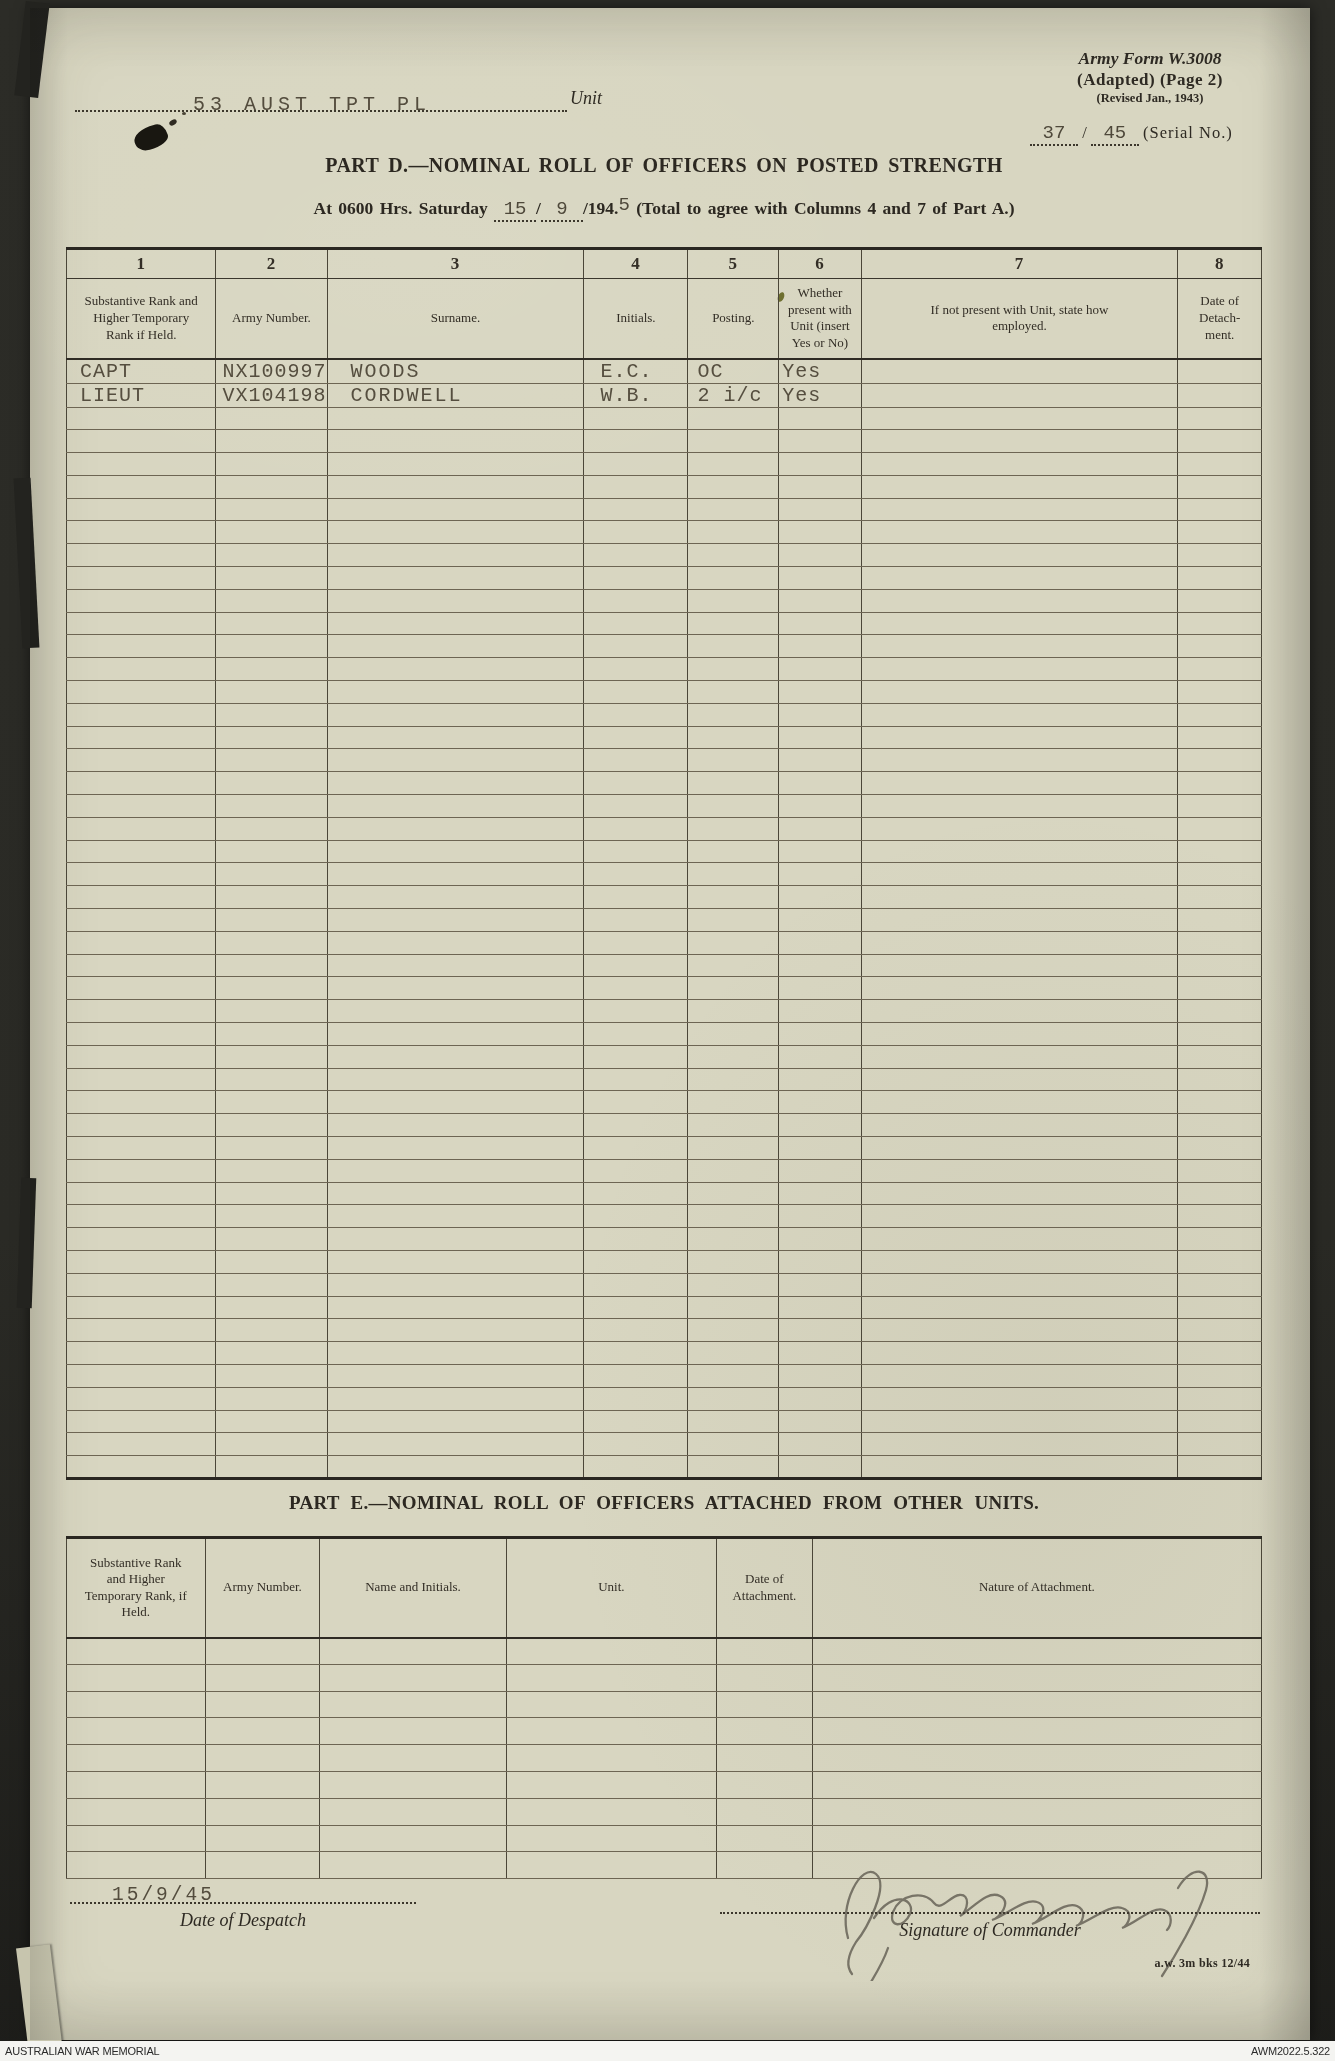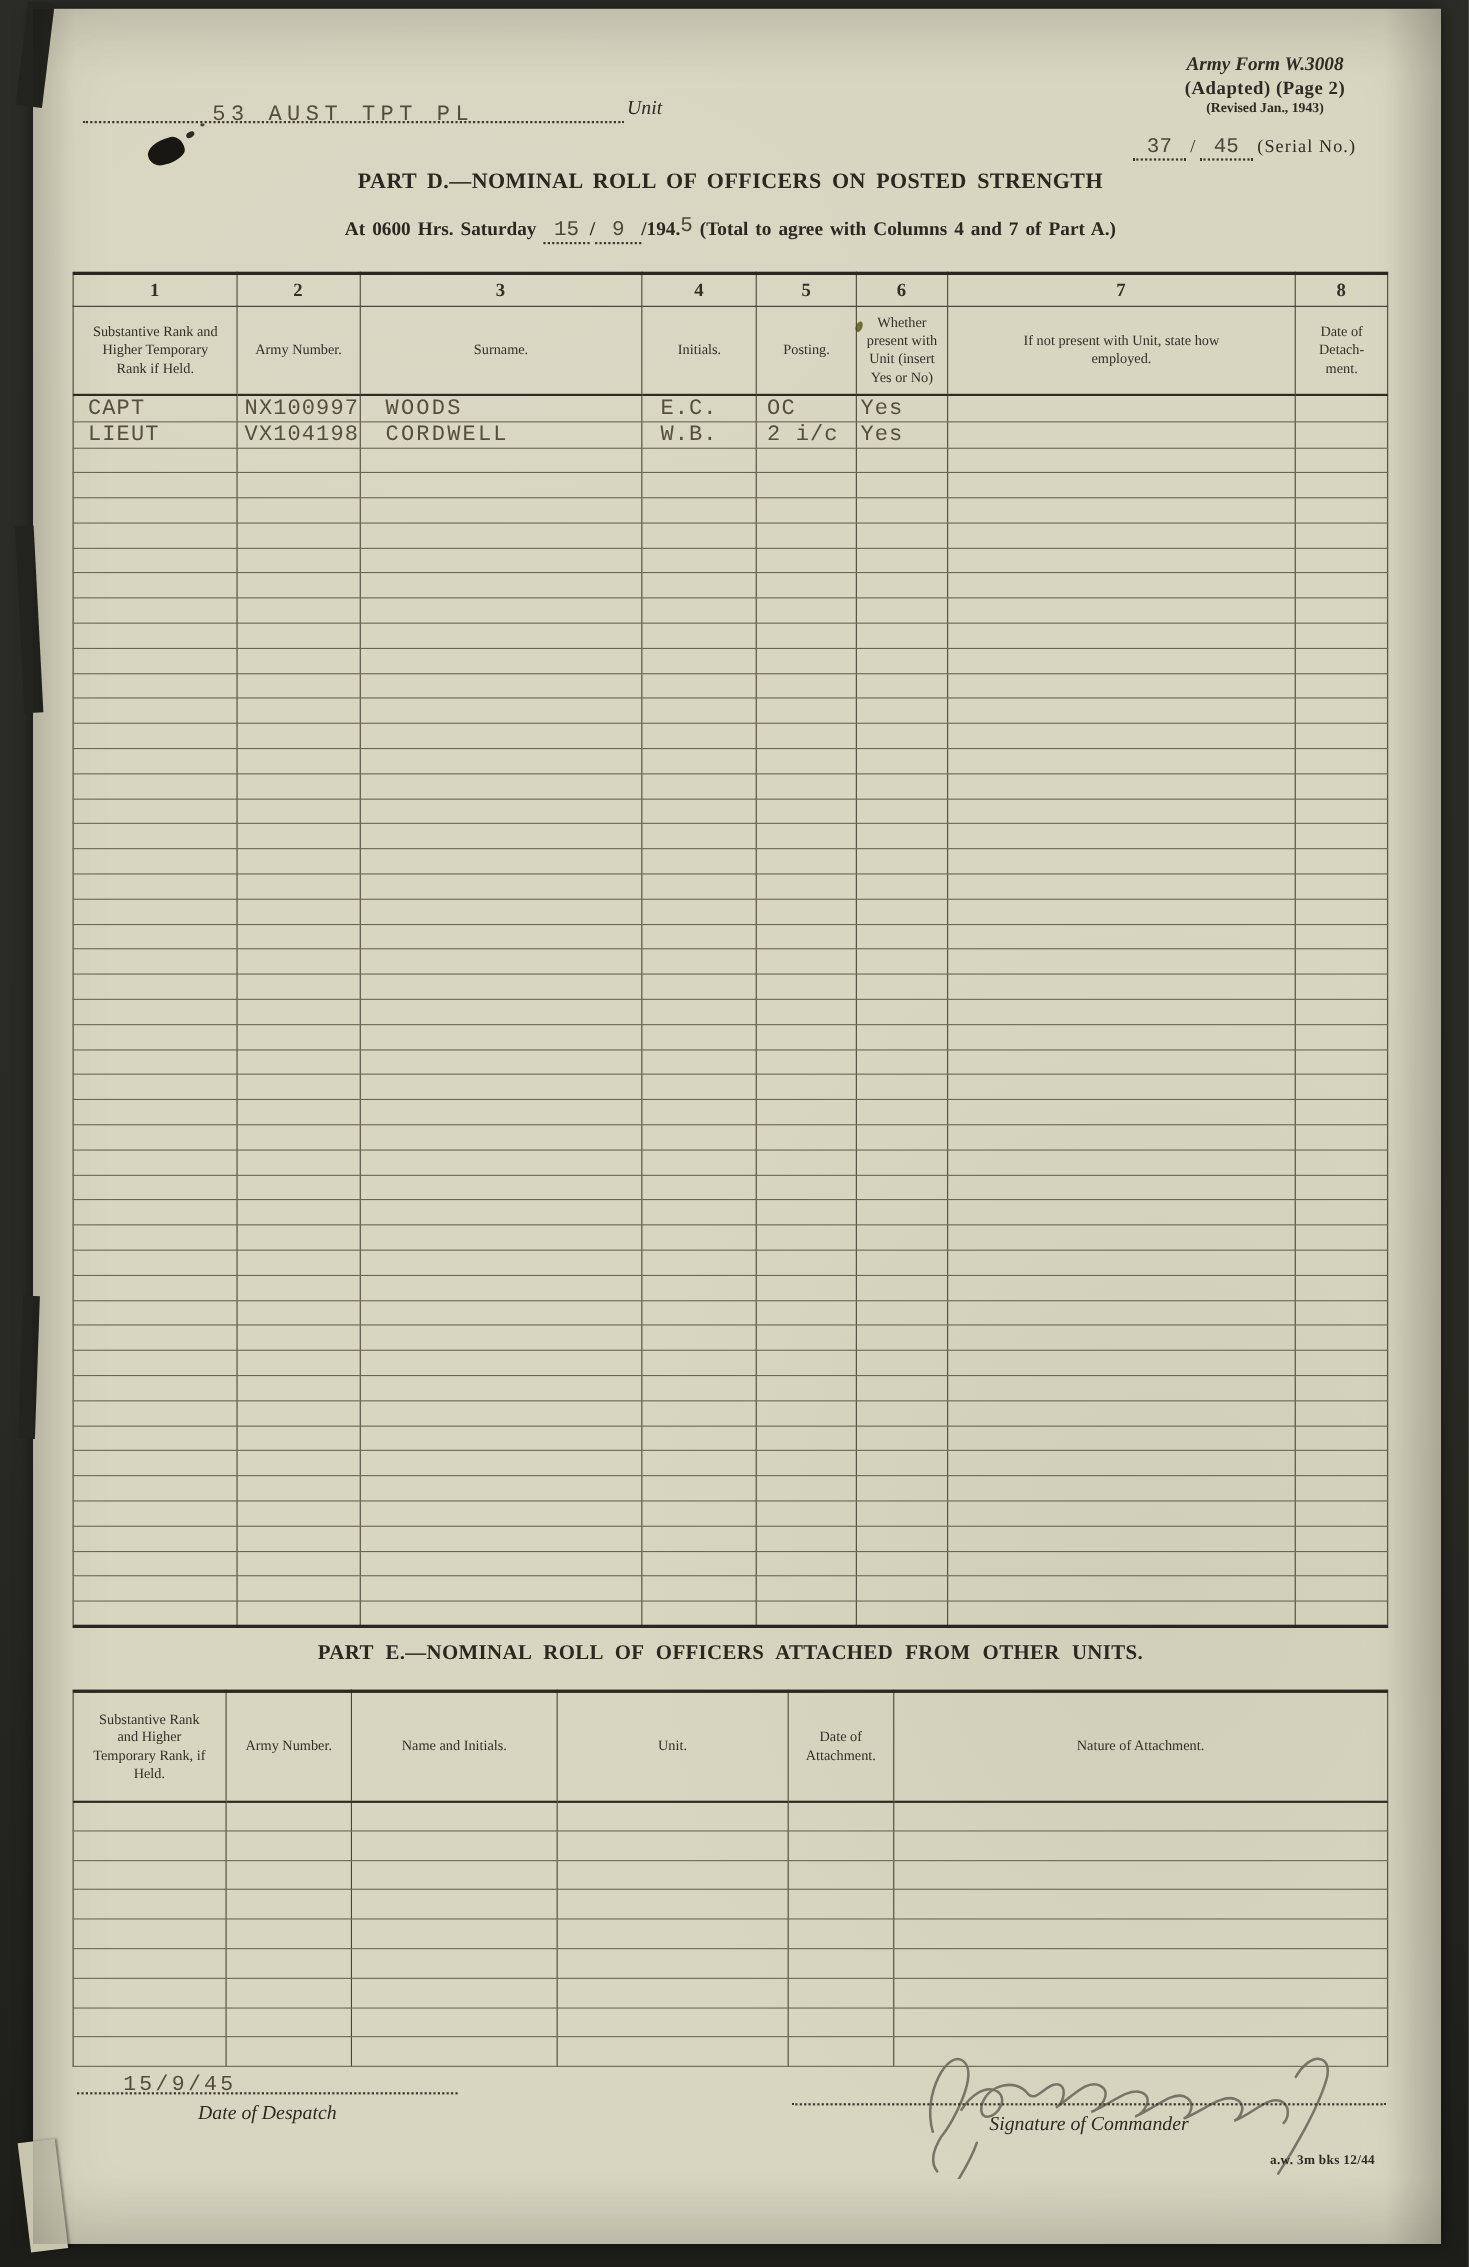--- a/index.html
+++ b/index.html
@@ -766,13 +766,17 @@
         <path d="M348,42 C362,18 382,22 376,44 C368,72 344,112 332,130"></path>
         <path d="M58,102 C54,114 47,126 41,136"></path>
       </g>
     </svg>
     <div class="sig-line"></div>
     <div class="sig-label">Signature of Commander</div>
 
     <div class="print-code">a.w. 3m bks 12/44</div>
   </div>
 
+  <div class="archive-bar">
+    <span>AUSTRALIAN WAR MEMORIAL</span>
+    <span>AWM2022.5.322</span>
+  </div>
 </div>
 
 </body></html>

